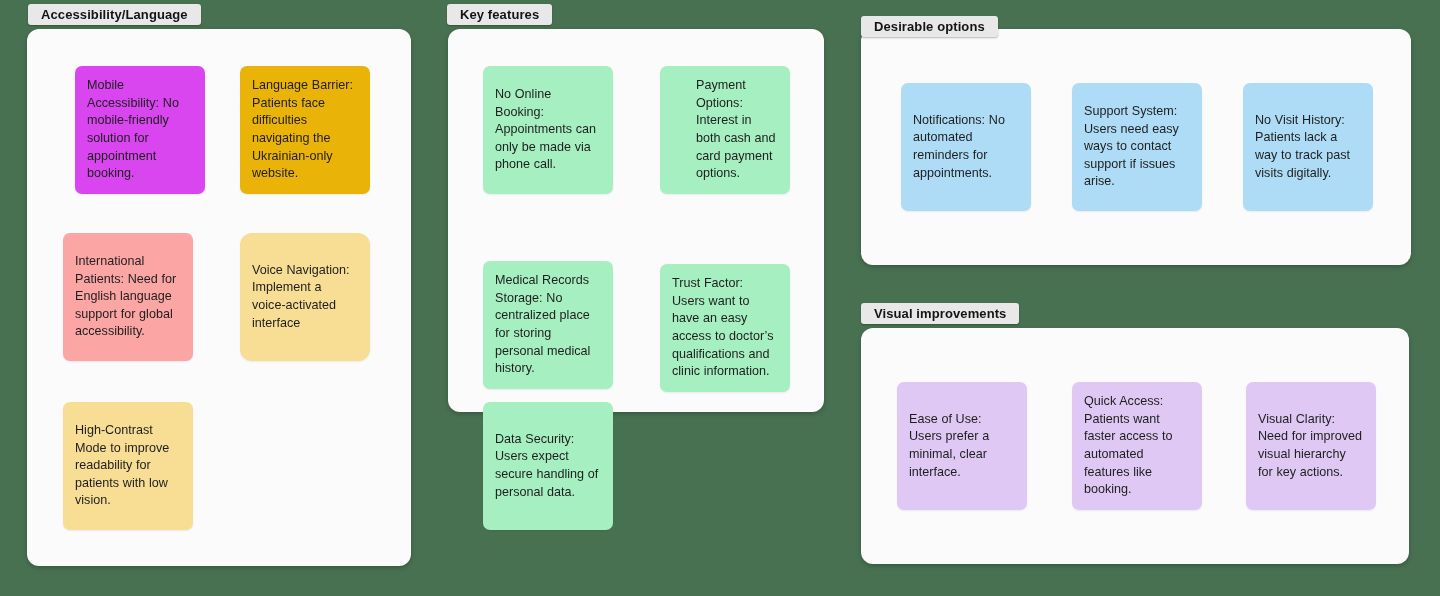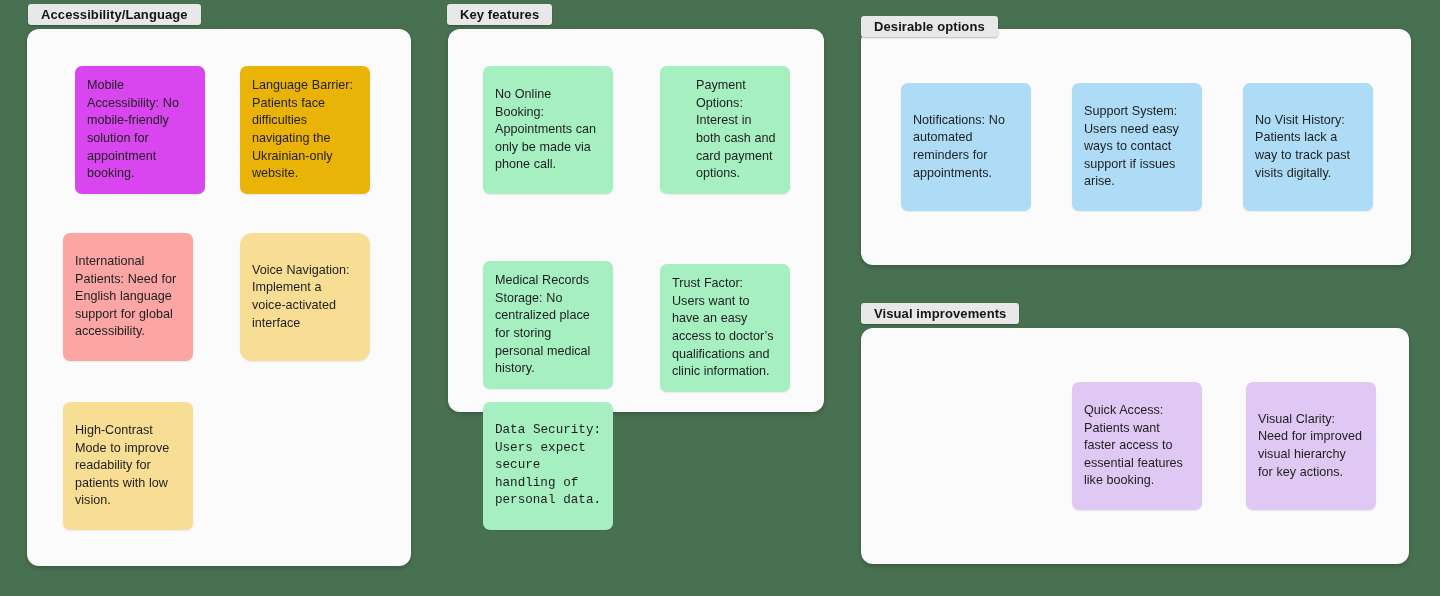--- a/index.html
+++ b/index.html
@@ -67,21 +67,21 @@
     </div>
     <div class="note" style="left: 212px; top: 37px; background: rgb(166, 239, 193); padding-left: 36px;">
       <span>Payment Options: Interest in both cash and card payment options.</span>
     </div>
     <div class="note" style="left: 35px; top: 204px; background: rgb(166, 239, 193); margin-top: 28px;">
       <span>Medical Records Storage: No centralized place for storing personal medical history.</span>
     </div>
     <div class="note" style="left: 212px; top: 204px; background: rgb(166, 239, 193); margin-top: 31px;">
       <span>Trust Factor: Users want to have an easy access to doctor’s qualifications and clinic information.</span>
     </div>
-    <div class="note" style="left: 35px; top: 373px; background: rgb(166, 239, 193); font-family: Liberation Mono, monospace;">
+    <div class="note" style="left: 35px; top: 373px; background: rgb(166, 239, 193);">
       <span>Data Security: Users expect secure handling of personal data.</span>
     </div>
   </div>
 
   <div class="pill" style="left: 861px; top: 4px; background: rgb(232, 232, 232); margin-top: 12px;">
     <span>Desirable options</span>
   </div>
   <div class="panel" style="left: 861px; top: 29px; width: 550px; height: 236px; background: rgb(251, 251, 251);">
     <div class="note" style="left: 40px; top: 54px; background: rgb(174, 220, 246);">
       <span>Notifications: No automated reminders for appointments.</span>
@@ -91,21 +91,24 @@
     </div>
     <div class="note" style="left: 382px; top: 54px; background: rgb(174, 220, 246);">
       <span>No Visit History: Patients lack a way to track past visits digitally.</span>
     </div>
   </div>
 
   <div class="pill" style="left: 861px; top: 303px; background: rgb(232, 232, 232);">
     <span>Visual improvements</span>
   </div>
   <div class="panel" style="left: 861px; top: 328px; width: 548px; height: 236px; background: rgb(251, 251, 251);">
+    <div class="note" style="left: 36px; top: 54px; background: rgb(223, 201, 244);">
+      <span>Ease of Use: Users prefer a minimal, clear interface.</span>
+    </div>
     <div class="note" style="left: 211px; top: 54px; background: rgb(223, 201, 244);">
-      <span>Quick Access: Patients want faster access to essential features like booking.</span>
+      <span>Quick Access: Patients want faster access to automated features like booking.</span>
     </div>
     <div class="note" style="left: 385px; top: 54px; background: rgb(223, 201, 244);">
       <span>Visual Clarity: Need for improved visual hierarchy for key actions.</span>
     </div>
   </div>
 
 </div>
 
 </body></html>

